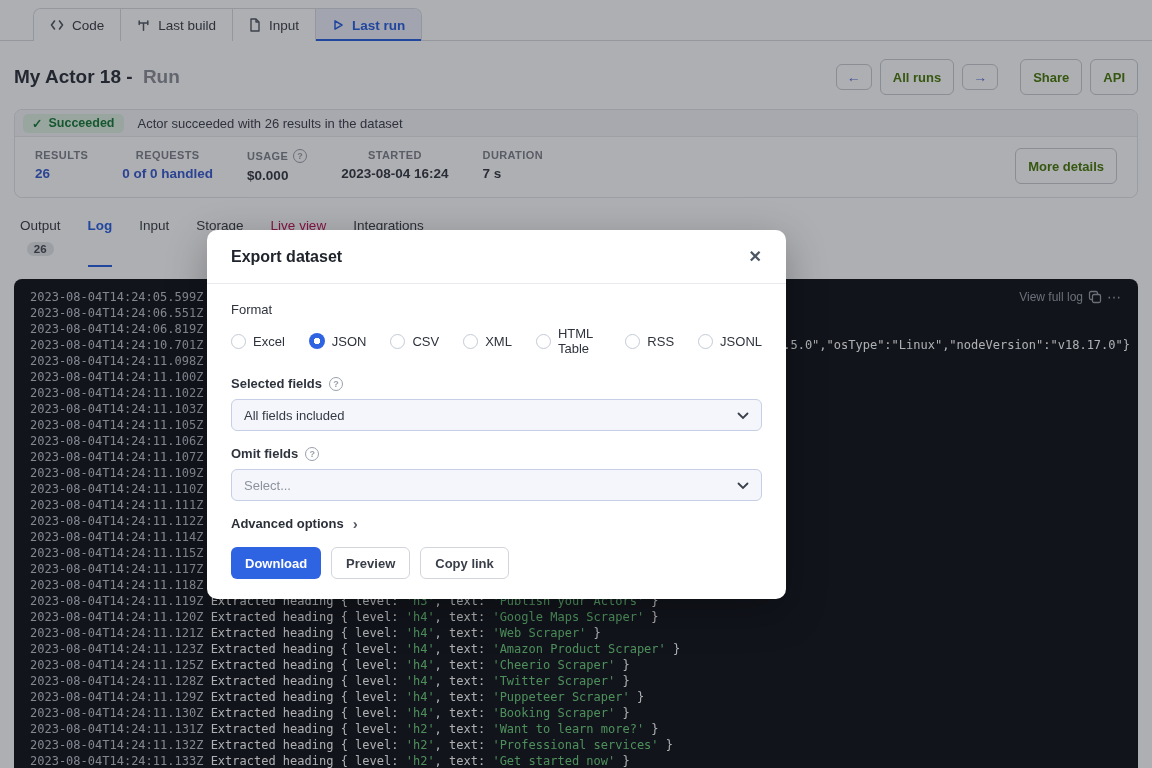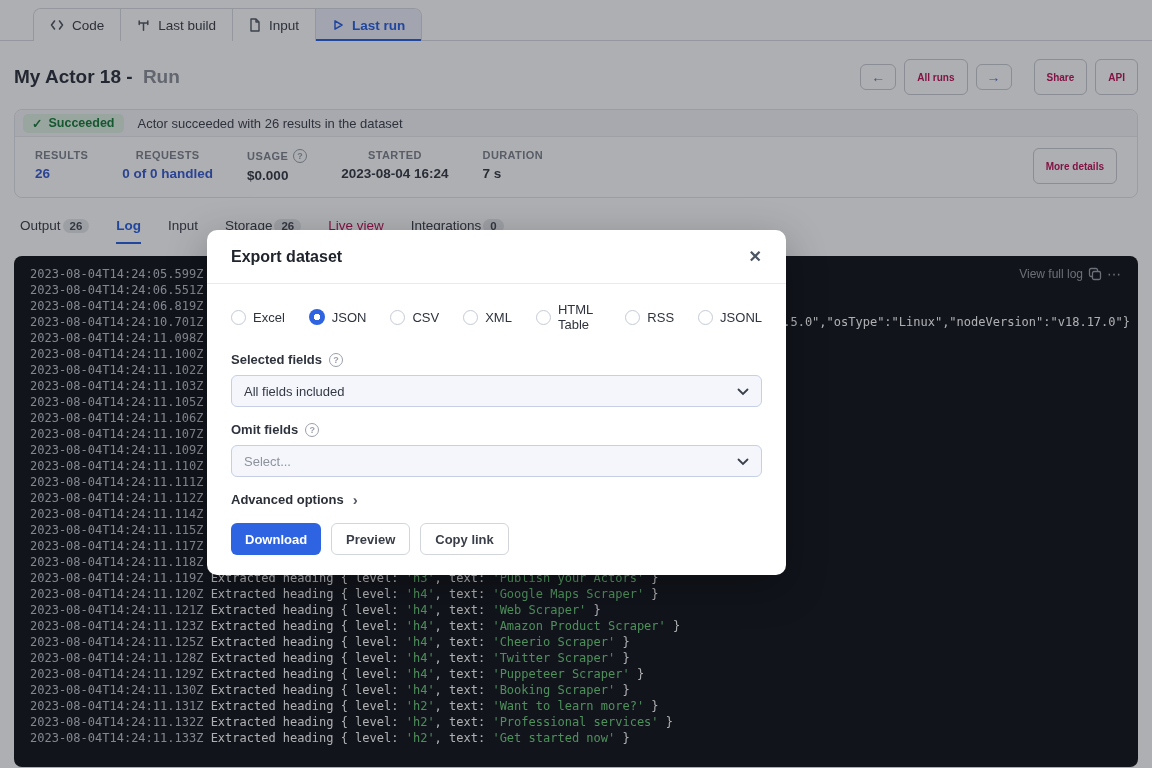--- a/index.html
+++ b/index.html
@@ -16,22 +16,22 @@
   .ttab .ticon { display:flex; color:#565b66; }
   .ttab.active { background:#eef1fb; color:var(--accent-blue); box-shadow: inset 0 -2px 0 var(--accent-blue); font-weight:600;}
   .ttab.active .ticon { color:var(--accent-blue); }
 
   
   .header { display:flex; justify-content:space-between; align-items:center; padding:18px 14px 0 14px; }
   .title { font-size:19px; font-weight:bold; color:#31353f; }
   .title .title-sub { color:#8f939c; margin-left:5px; }
   .hbtns { display:flex; gap:8px; align-items:center; }
   .hbtn { height:26px; display:inline-flex; align-items:center; justify-content:center;
-    border:1px solid #caccd3; border-radius:6px; background:transparent; color:#be185d;
-    font-size:10px; font-weight:600; padding:17px 12px; cursor:pointer;
+    border:1px solid #caccd3; border-radius:6px; background:transparent; color:#4d7c0f;
+    font-size:13px; font-weight:600; padding:17px 12px; cursor:pointer;
     font-family:"Liberation Sans", sans-serif; }
   .hbtn.arrow { width:36px; padding:0; color:#5b74d8; font-size:14px; }
   .gapL { margin-left:14px; }
 
   
   .card { margin:14px 14px 0 14px; border:1px solid #e2e4e9; border-radius:8px; }
   .status { background:#f6f7f9; border-bottom:1px solid #e7e9ed; border-radius:8px 8px 0 0;
     display:flex; align-items:center; gap:14px; padding:5px 8px; height:27px;}
   .badge { background:var(--success-bg); color:var(--success-green); font-size:12.5px; font-weight:600;
     border-radius:5px; padding:2px 9px; display:inline-flex; align-items:center; gap:6px; }
@@ -39,22 +39,22 @@
   .stats { display:flex; align-items:center; padding:11px 20px 13px 20px; background:#fff; border-radius:0 0 8px 8px; }
   .statsinner { display:flex; gap:34px; }
   .stat .slabel { font-size:11px; font-weight:bold; color:#81858f; letter-spacing:.4px;
     display:flex; align-items:center; gap:5px; margin-bottom:5px;justify-content:center; }
   .stat .svalue { font-size:13.5px; font-weight:bold; color:#3a3e48; }
   .stat .svalue.link { color:var(--link-blue); cursor:pointer; }
   .more { margin-left:auto; height:32px; }
 
   
   .runtabs { display:flex; gap:27px; margin:20px 14px 0 20px; }
-  .rtab { font-size:13.5px; color:#3e424b; display:flex; align-items:center; gap:2px;
-    padding-bottom:9px; cursor:pointer; border-bottom:2px solid transparent; }
+  .rtab { font-size:13.5px; color:#3e424b; display:flex; align-items:center; gap:9px;
+    padding-bottom:9px; cursor:pointer; border-bottom:2px solid transparent;flex-direction:column; }
   .rtab.active { color:var(--accent-blue); font-weight:600; border-bottom-color:var(--accent-blue); }
   .rtab.disabled { color:#be185d; cursor:default;align-items:center; }
   .rbadge { background:#e5e7ea; color:#4a4e57; border-radius:10px; font-size:11.5px;
     padding:1px 7px; font-weight:600; }
 
   
   .logpanel { margin:12px 14px 0 14px; height:511px; background:var(--log-bg);
     border-radius:8px; position:relative; overflow:hidden; padding:10px 8px 0 16px; }
   .logtools { position:absolute; top:10px; right:16px; display:flex; align-items:center; gap:5px;
     color:#9ba0a9; font-size:12px; z-index:2; }
@@ -283,20 +283,21 @@
 </div>
 
 <div class="overlay"></div>
 
 <div class="modal">
   <div class="modal-header">
     <span class="modal-title">Export dataset</span>
     <button class="close">✕</button>
   </div>
   <div class="modal-body">
+    <div class="flabel">Format</div>
     <div class="radios" id="format-radios">
         <label class="radio">
           <span class="rdot"></span>
           <span>Excel</span>
         </label>
         <label class="radio">
           <span class="rdot checked"></span>
           <span>JSON</span>
         </label>
         <label class="radio">

